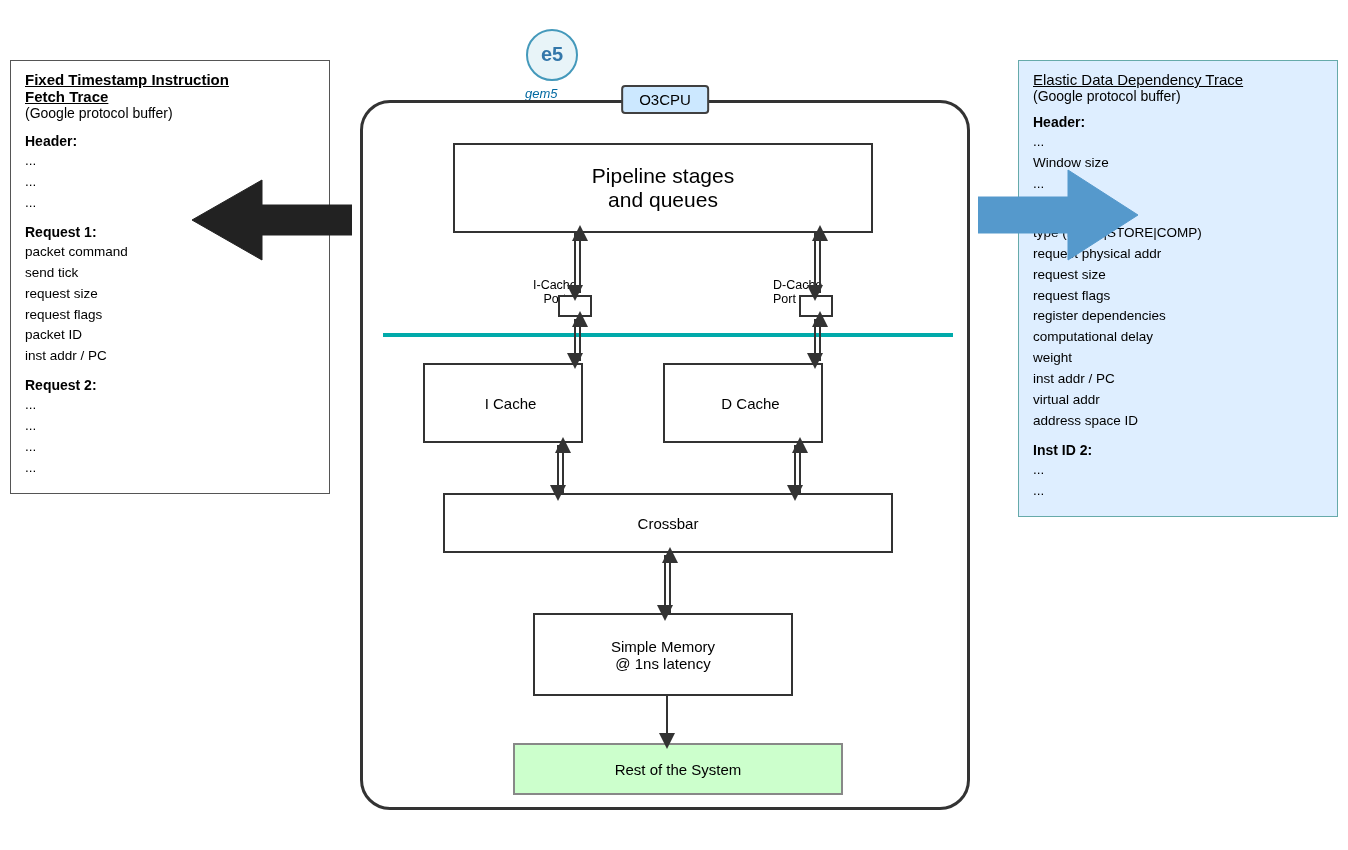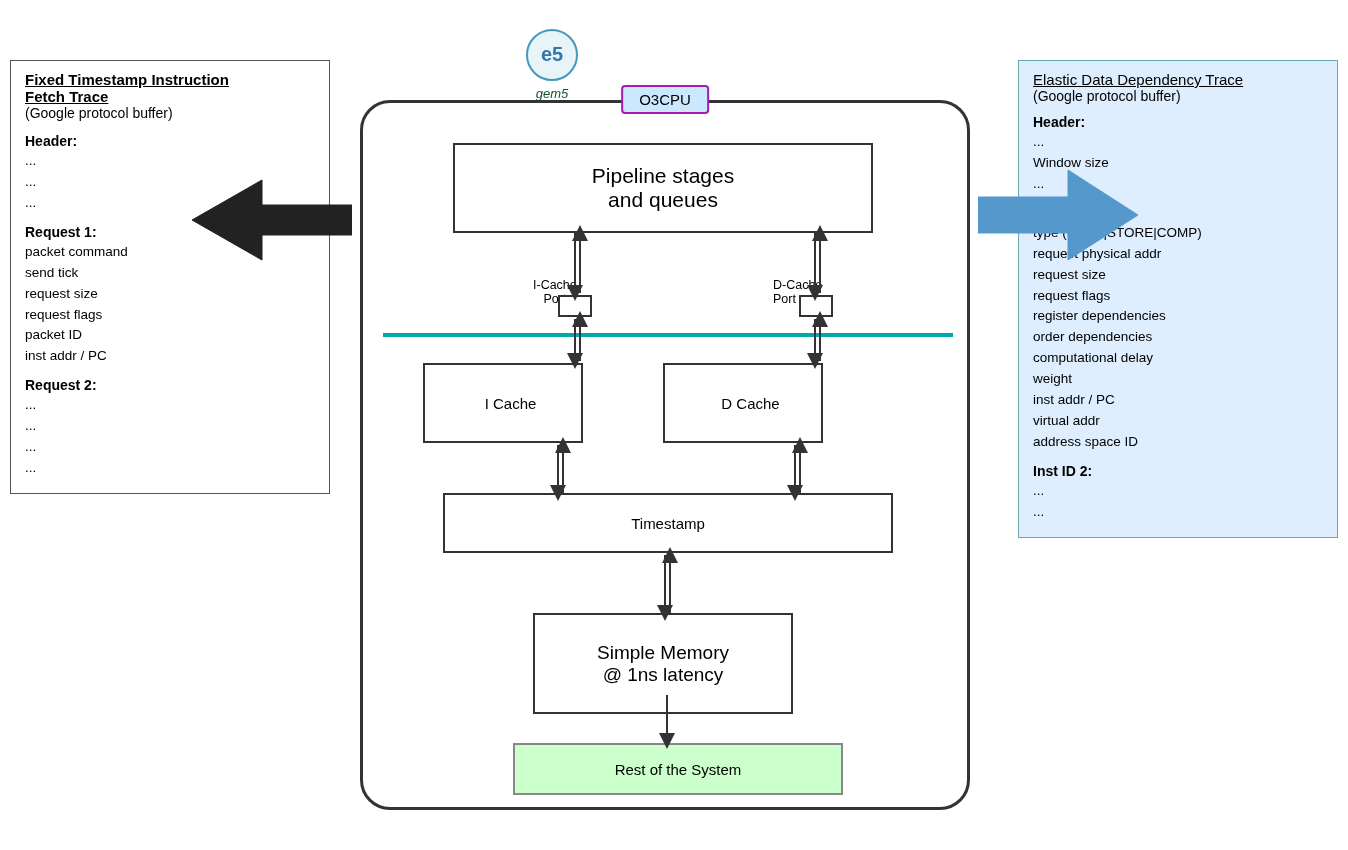--- a/index.html
+++ b/index.html
@@ -82,21 +82,21 @@
       top: 20px;
       width: 650px;
       height: 810px;
     }
 
     
     .gem5-logo {
       position: absolute;
       top: 10px;
       left: 200px;
-      text-align: center;
+      text-align: left;
     }
 
     
     .big-box {
       position: absolute;
       left: 20px;
       top: 80px;
       width: 610px;
       height: 710px;
       border: 3px solid #333;
@@ -104,21 +104,21 @@
       background: transparent;
     }
 
     
     .o3cpu-box {
       position: absolute;
       top: -18px;
       left: 50%;
       transform: translateX(-50%);
       background: #cce8ff;
-      border: 2px solid #a21caf;
+      border: 2px solid #404040;
       padding: 4px 16px;
       font-size: 15px;
       font-weight: normal;
       border-radius: 4px;
     }
 
     
     .pipeline-box {
       position: absolute;
       top: 40px;
@@ -212,27 +212,27 @@
       justify-content: center;
       font-size: 15px;
     }
 
     
     .memory-box {
       position: absolute;
       top: 510px;
       left: 170px;
       width: 260px;
-      height: 101px;
+      height: 83px;
       border: 2px solid #333;
       background: #fff;
       display: flex;
       align-items: center;
       justify-content: center;
-      font-size: 19px;
+      font-size: 15px;
       text-align: center;
     }
 
     
     .rest-box {
       position: absolute;
       top: 640px;
       left: 150px;
       width: 330px;
       height: 52px;
@@ -302,40 +302,39 @@
   <div class="item">...</div>
   <div class="item">Window size</div>
   <div class="item">...</div>
 
   <div class="section-header">Inst ID 1:</div>
   <div class="item">type (LOAD|STORE|COMP)</div>
   <div class="item">request physical addr</div>
   <div class="item">request size</div>
   <div class="item">request flags</div>
   <div class="item">register dependencies</div>
-  <div class="item">order dependencies</div>
   <div class="item">computational delay</div>
   <div class="item">weight</div>
   <div class="item">inst addr / PC</div>
   <div class="item">virtual addr</div>
   <div class="item">address space ID</div>
 
   <div class="section-header">Inst ID 2:</div>
   <div class="item">...</div>
   <div class="item">...</div>
 </div>
 
 <div class="center-diagram">
 
   <div class="gem5-logo" style="left:185px; top:8px;">
     <svg width="54" height="54" viewBox="0 0 54 54">
       <circle cx="27" cy="27" r="25" fill="#e8f4f8" stroke="#4499bb" stroke-width="2"></circle>
       <text x="27" y="33" text-anchor="middle" font-size="20" font-weight="bold" fill="#3377aa" font-family="Arial">e5</text>
     </svg>
-    <div style="font-size:13px; font-style:italic; color:#14532d; margin-top:1px;">gem5</div>
+    <div style="font-size:13px; font-style:italic; color:#0369a1; margin-top:1px;">gem5</div>
   </div>
 
   <div class="big-box">
 
     <div class="o3cpu-box">O3CPU</div>
 
     <div class="pipeline-box">
       <span>Pipeline stages<br>and queues</span>
     </div>
 
@@ -345,21 +344,21 @@
     <div class="port-label-dcache">D-Cache<br>Port</div>
     <div class="port-box-dcache"></div>
 
     <div class="teal-line"></div>
 
     <div class="cache-row">
       <div class="cache-box">I Cache</div>
       <div class="cache-box">D Cache</div>
     </div>
 
-    <div class="crossbar-box">Timestamp</div>
+    <div class="crossbar-box">Crossbar</div>
 
     <div class="memory-box">
       <span>Simple Memory<br>@ 1ns latency</span>
     </div>
 
     <div class="rest-box">Rest of the System</div>
 
     <svg class="arrows-svg">
 
       <defs>

